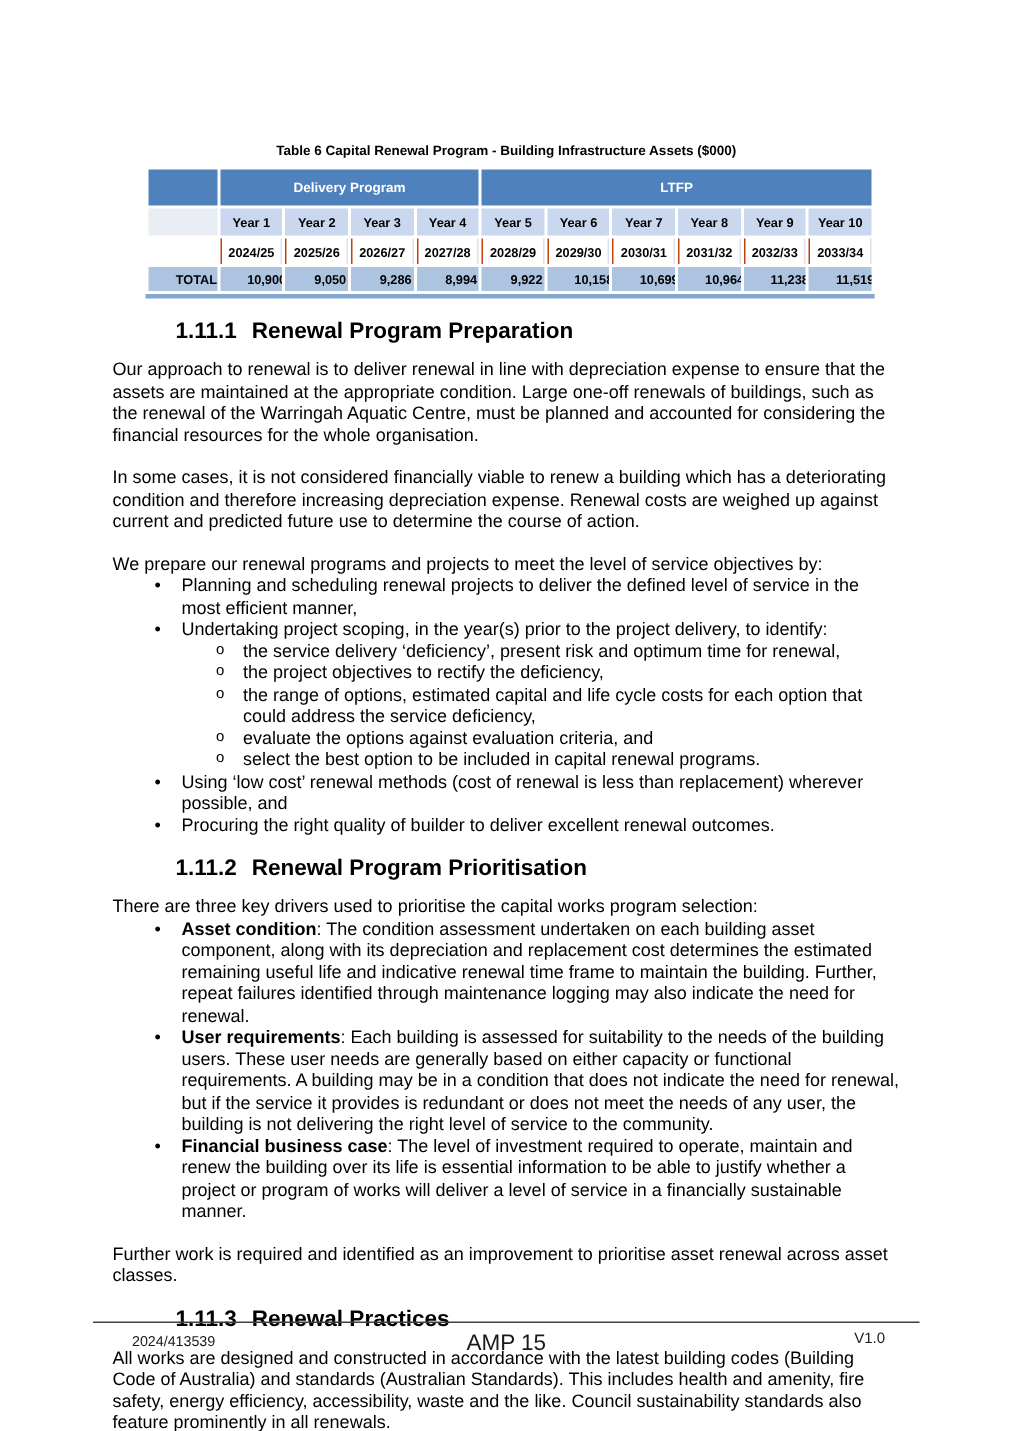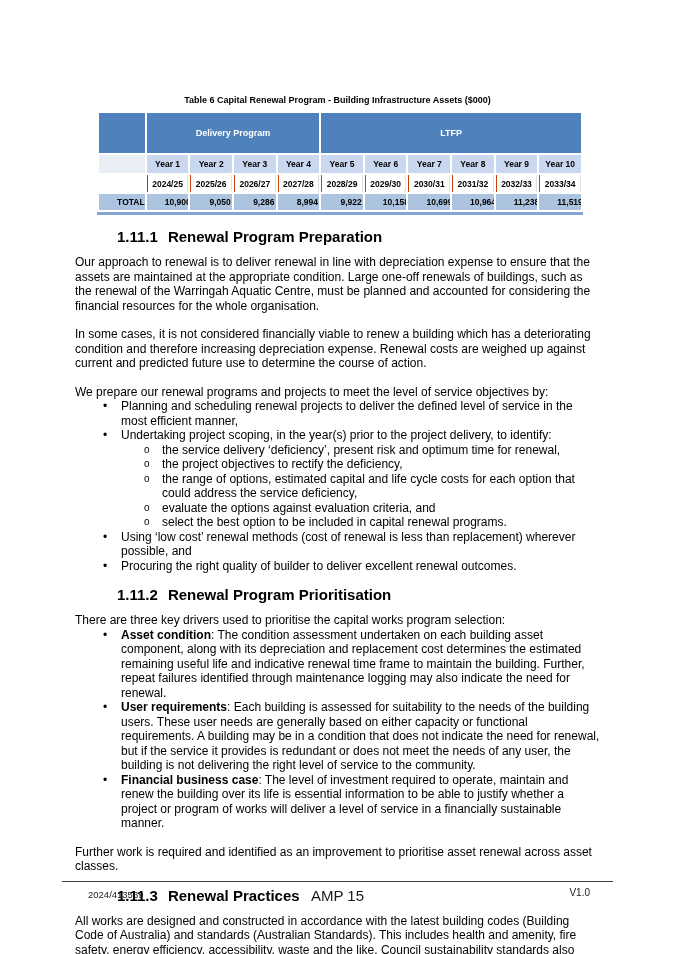--- a/index.html
+++ b/index.html
@@ -17,21 +17,21 @@
     letter-spacing:0;
   }
   table.renewal {
     border-collapse:separate; border-spacing:2px;
     margin-left:22px; table-layout:fixed; width:486px;
     font-size:8.5px; font-weight:bold;
   }
   table.renewal td { text-align:center; vertical-align:middle; overflow:hidden; white-space:nowrap; }
   col.c0 { width:44px; }
   col.cy { width:40px; }
-  tr.grow td { background:#4F81BD; color:#ffffff; font-size:9px; height:40px; }
+  tr.grow td { background:#4F81BD; color:#ffffff; font-size:9px; height:24px; }
   tr.yrow td { background:#C9D8EE; height:18px;text-align:center; }
   tr.yrow td.corner { background:#E9EDF4; }
   tr.fyrow td { background:#ffffff; height:17px; border-left:1px solid #c2410c; border-right:1px solid #DCE2EC; }
   tr.fyrow td.corner { border:none; }
   tr.trow td { background:#ADC4E0; height:16px;padding-left:18px; }
   .tbl-bottom-rule { height:3px; background:#84A7D1; width:486px; margin-left:22px; margin-top:0px; }
 
   
   .body-txt { font-size:12px; line-height:14.5px; }
   p.para { margin-bottom:14px; }

